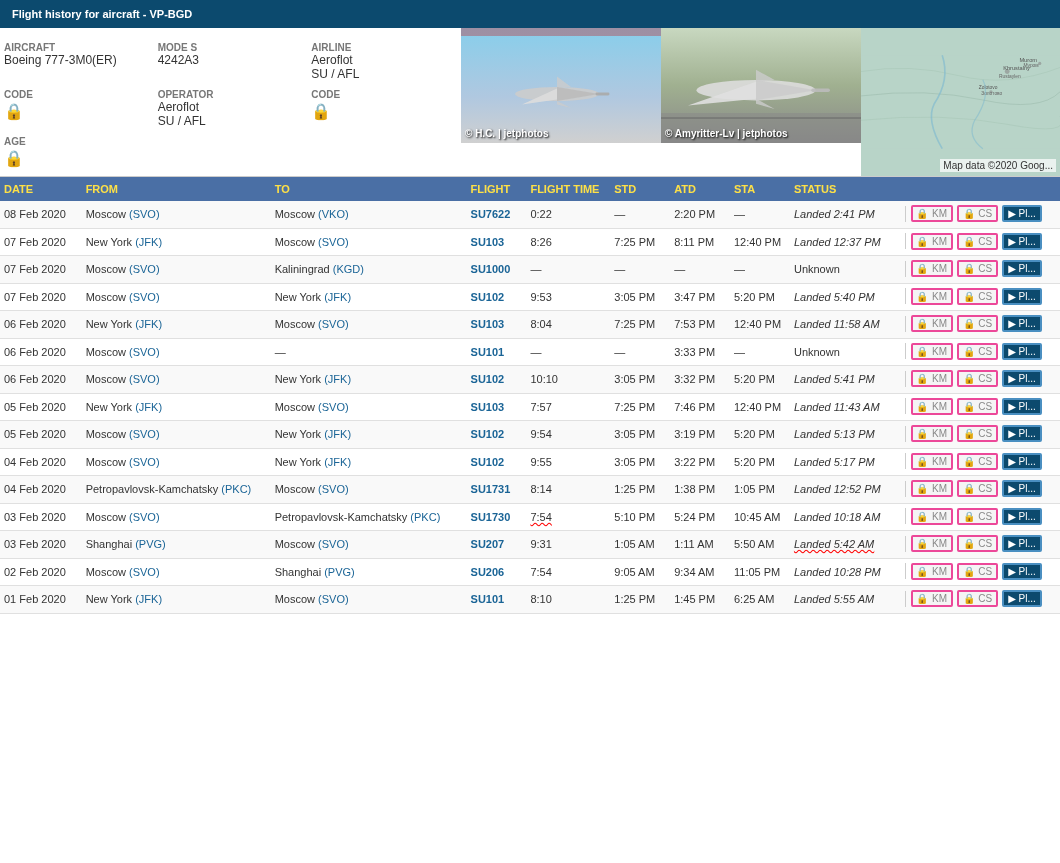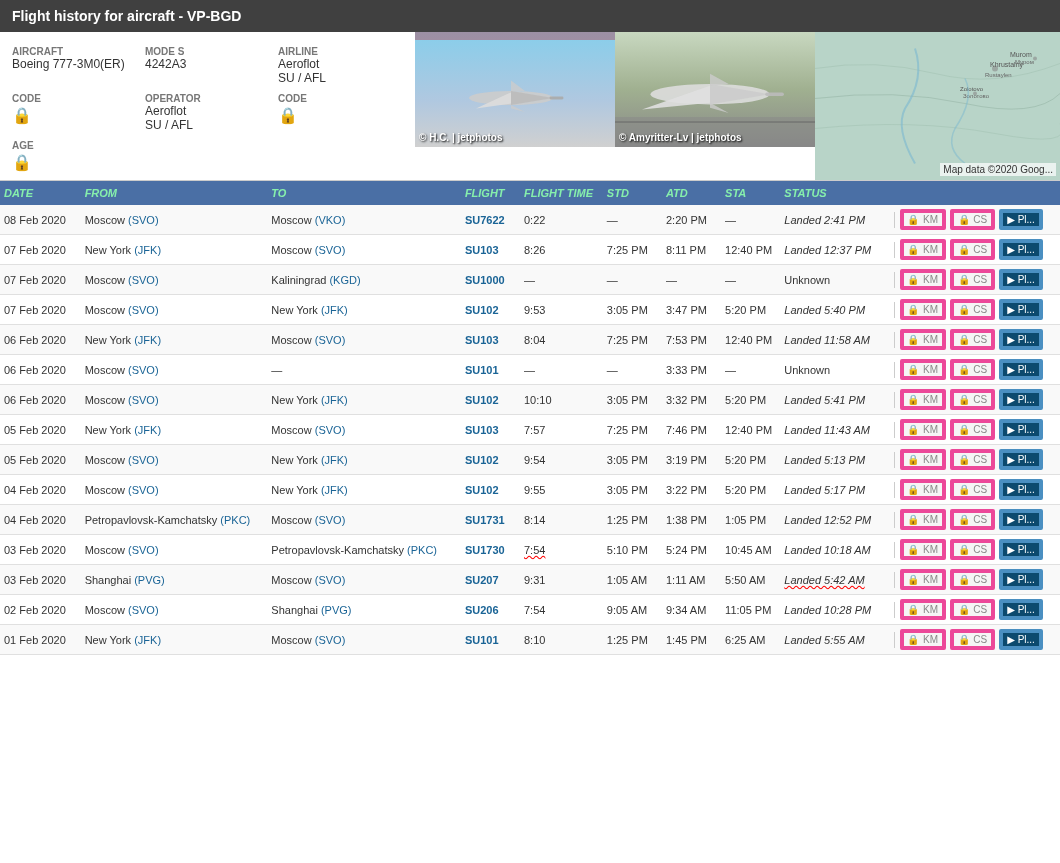--- a/index.html
+++ b/index.html
@@ -1,33 +1,33 @@
 <!DOCTYPE html>
 <html><head>
   <meta charset="utf-8">
   <style>
     * { box-sizing: border-box; margin: 0; padding: 0; }
     body { font-family: Arial, sans-serif; font-size: 12px; background: #fff; color: #333; width: 1060px; }
 
     .page-title {
-      background: #404040;
+      background: #0c4a6e;
       color: #fff;
       padding: 8px 12px;
-      font-size: 14px;
+      font-size: 11px;
       font-weight: bold;
     }
 
     .top-section {
       display: flex;
       border-bottom: 1px solid #ccc;
     }
 
     .aircraft-info {
-      width: 415px;
-      padding: 8px 12px;
+      width: 461px;
+      padding: 8px 4px;
       flex-shrink: 0;
     }
 
     .info-grid {
       display: grid;
       grid-template-columns: 1fr 1fr 1fr;
       gap: 2px 8px;
     }
 
     .info-label {
@@ -103,22 +103,21 @@
     }
 
     .flights-table {
       width: 100%;
       border-collapse: collapse;
       margin-top: 0;
     }
 
     .table-header-row {
       background: #4a6fa5;
-      color: #86efac;
-      font-style: italic;
+      color: #fde047;
     }
 
     .table-header-row th {
       padding: 6px 4px;
       text-align: left;
       font-size: 11px;
       font-weight: bold;
       white-space: nowrap;
     }
 
@@ -148,21 +147,21 @@
     .status-unknown { color: #333; }
 
     .status-highlight {
       background-color: #fff3cd;
     }
 
     .btn-sm {
       display: inline-block;
       padding: 1px 4px;
       font-size: 10px;
-      border: 4px solid #ec4899;
+      border: 2px solid #ec4899;
       border-radius: 2px;
       background: #f5f5f5;
       color: #555;
       cursor: pointer;
       margin: 0 1px;
     }
 
     .btn-lock {
       background: #f5f5f5;
       color: #888;

